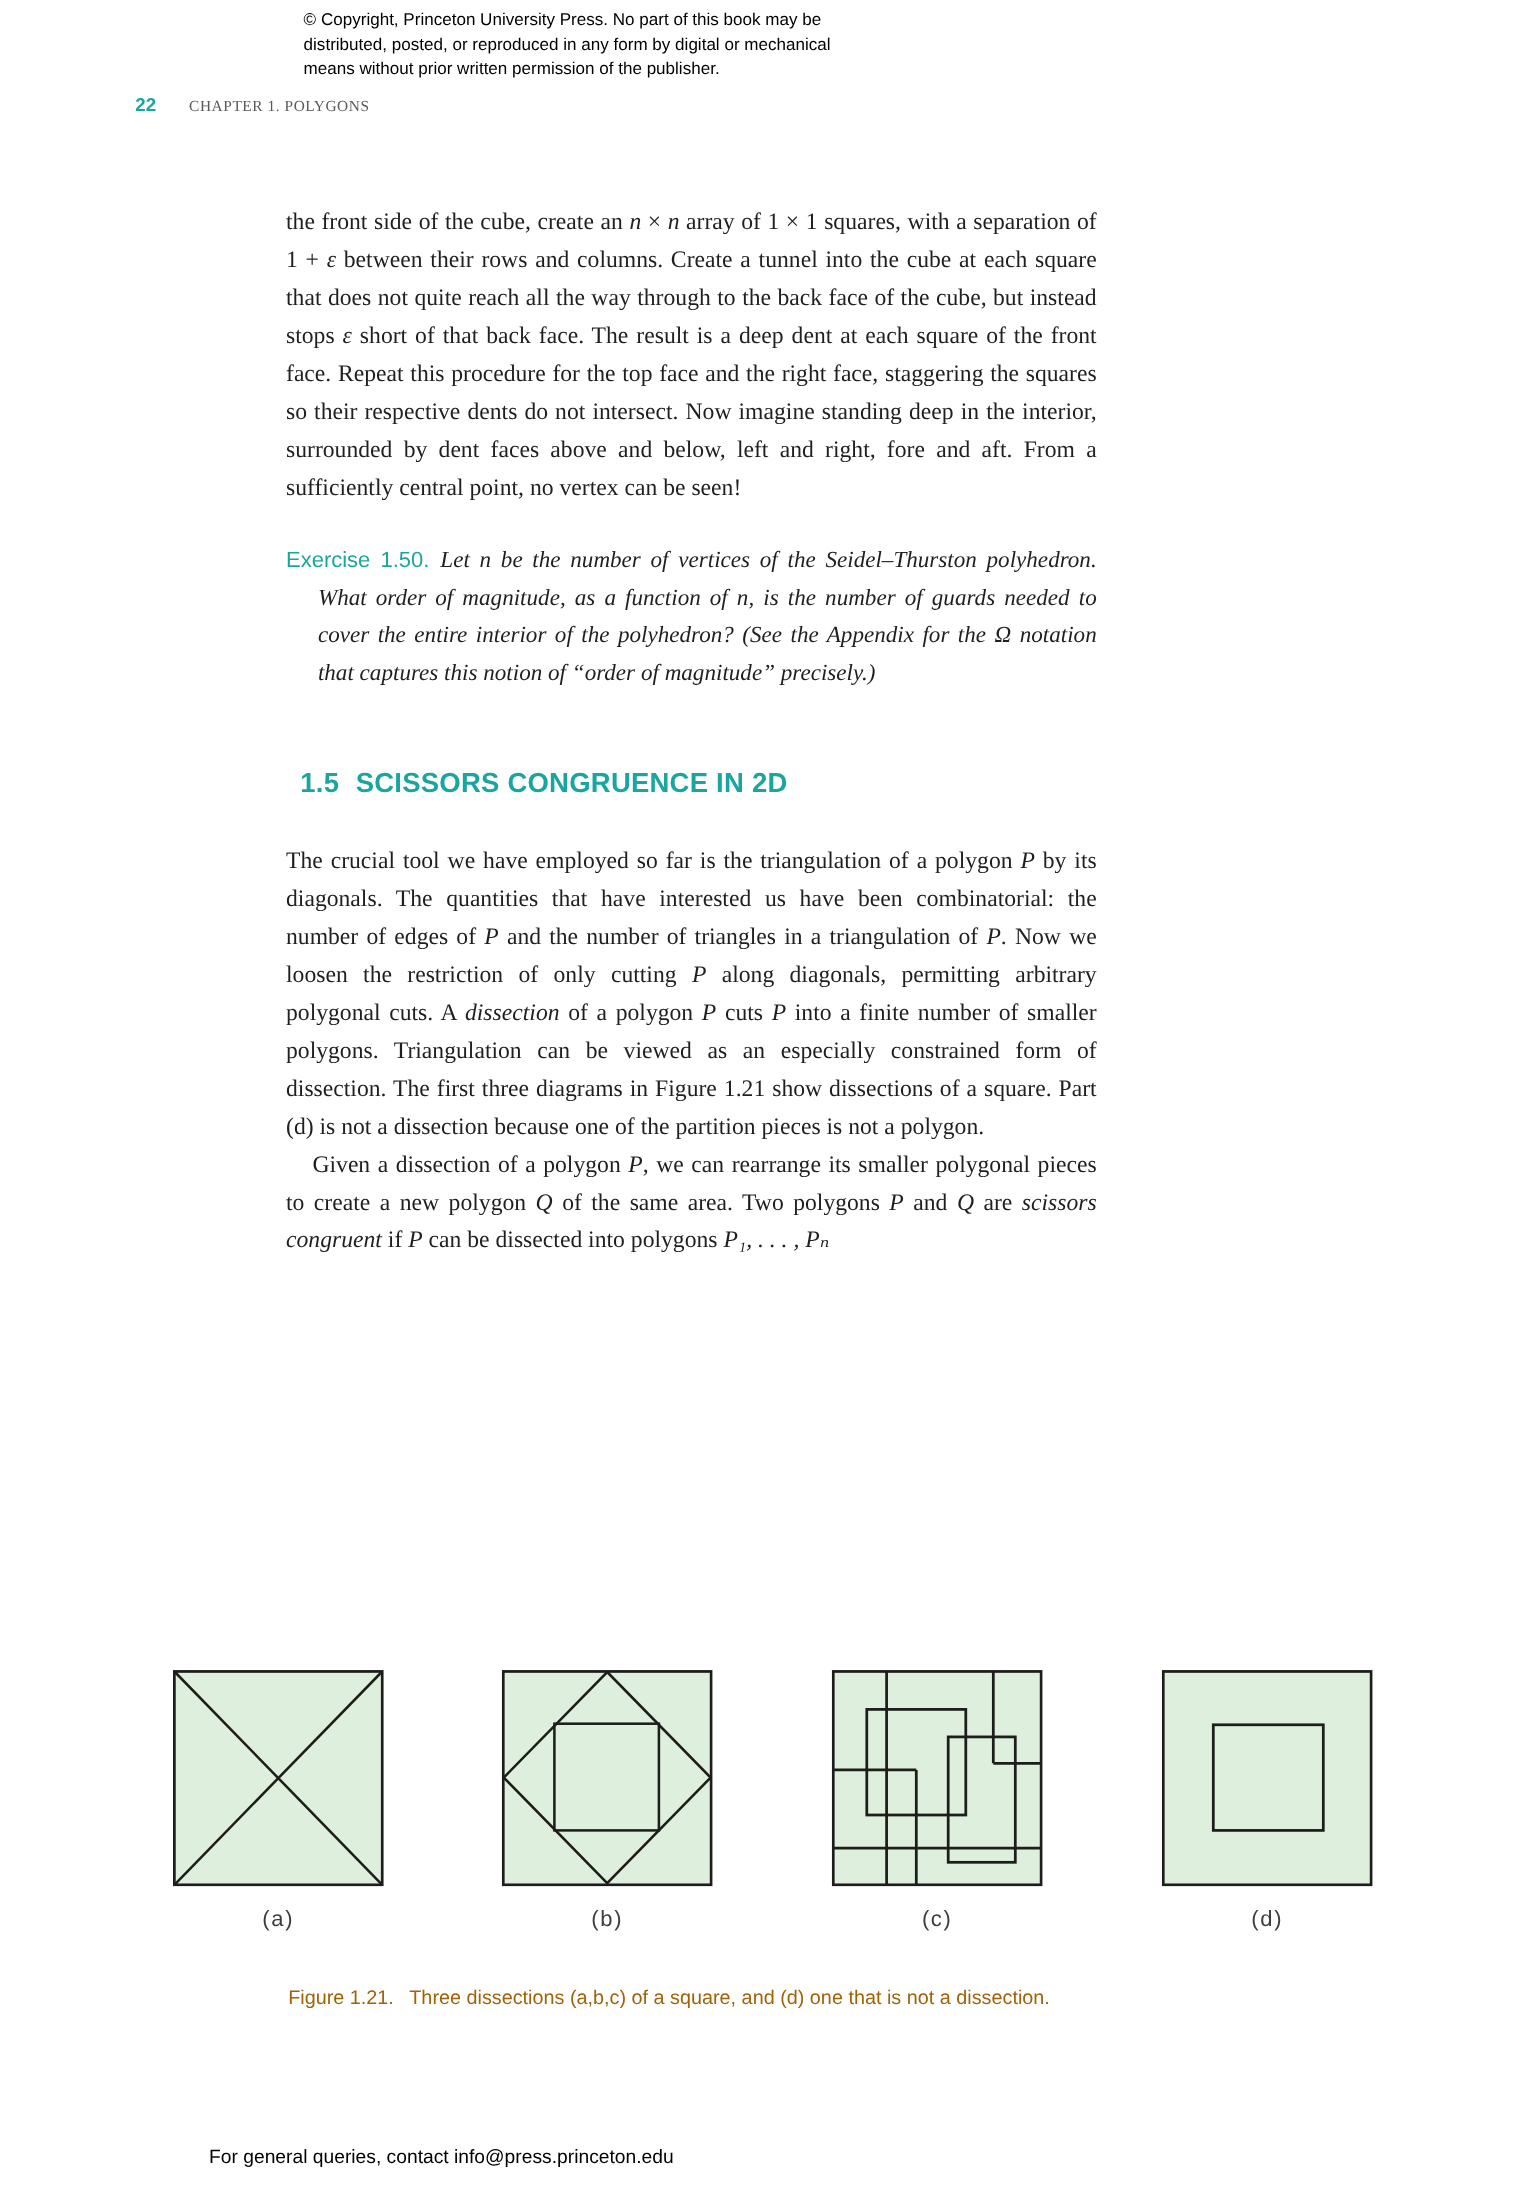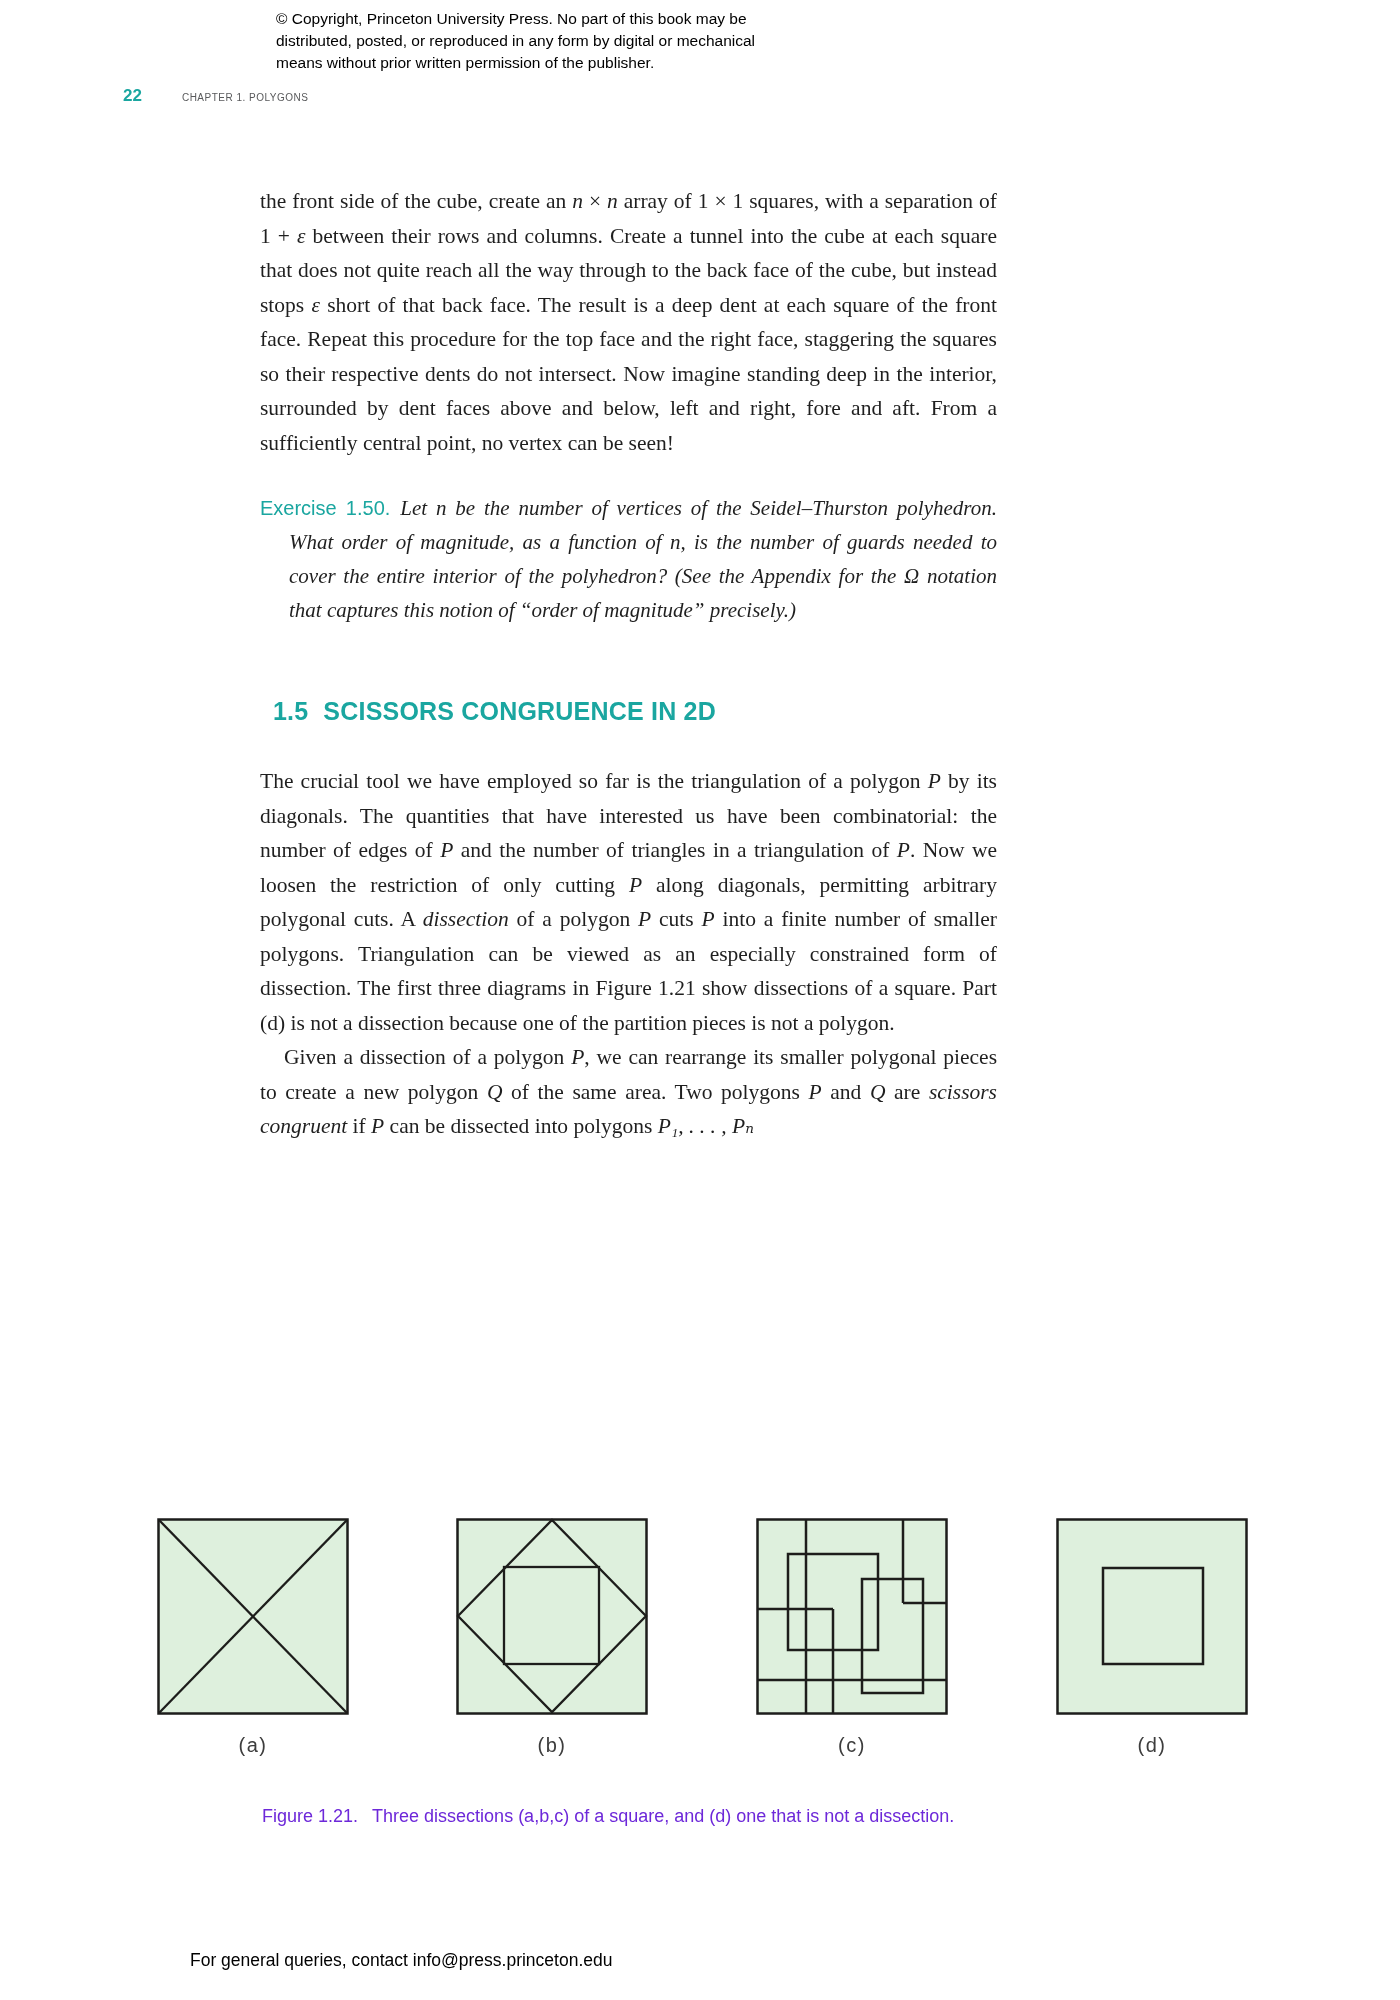--- a/index.html
+++ b/index.html
@@ -14,22 +14,22 @@
     font-family:"Liberation Sans","DejaVu Sans",sans-serif;
     font-size:15.5px; line-height:22px; color:#000;
   }
 
   .running-head { position:absolute; left:123px; top:86px; white-space:nowrap; }
   .page-num {
     font-family:"Liberation Sans","DejaVu Sans",sans-serif;
     font-weight:bold; font-size:17px; color:#1aa6a0;
   }
   .chapter-head {
-    font-family:Liberation Sans, sans-serif;
-    font-size:10px; color:#58595b; letter-spacing:0.5px; margin-left:40px;
+    font-family:Liberation Serif, serif;
+    font-size:14px; color:#58595b; letter-spacing:0.5px; margin-left:30px;
   }
 
   .text-col { position:absolute; left:260px; top:184px; width:737px; }
   .body-par {
     margin:0; font-size:21.5px; line-height:34.5px; text-align:justify;
     color:#1f1f1f;
   }
   .it { font-style:italic; }
 
   .exercise {
@@ -62,21 +62,21 @@
     position:absolute; top:1734px; width:192px; text-align:center;
     font-family:"Liberation Sans","DejaVu Sans",sans-serif;
     font-size:20px; color:#3d3d3d; letter-spacing:1.5px;
   }
   .label-a { left:157px; } .label-b { left:456px; }
   .label-c { left:756px; } .label-d { left:1056px; }
 
   .fig-caption {
     position:absolute; left:262px; top:1806px; width:760px;
     font-family:"Liberation Sans","DejaVu Sans",sans-serif;
-    font-size:18px; color:#6d28d9; white-space:nowrap;
+    font-size:18px; color:#a16207; white-space:nowrap;
   }
   .cap-label { margin-right:14px; }
 
   .footer {
     position:absolute; left:190px; top:1950px; width:740px; text-align:left;
     font-family:"Liberation Sans","DejaVu Sans",sans-serif;
     font-size:17.5px; color:#000;
   }
 </style>
 </head>

